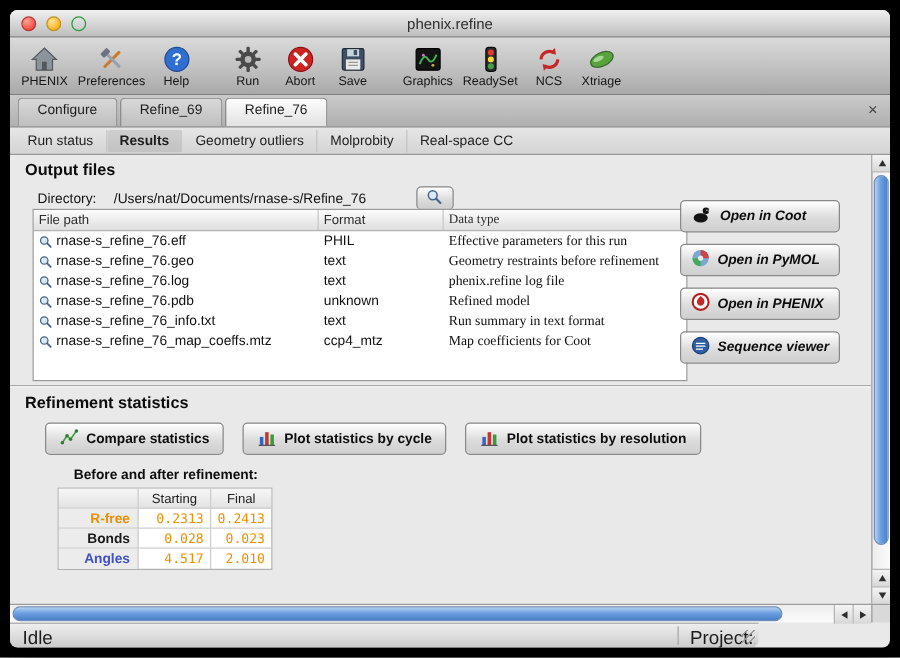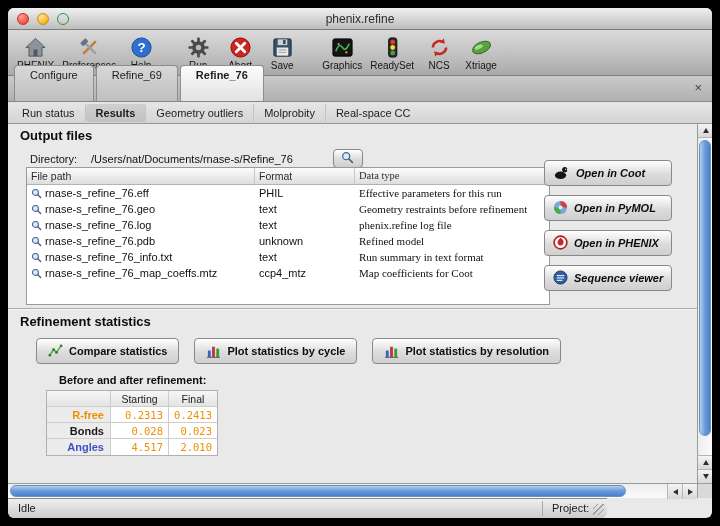--- a/index.html
+++ b/index.html
@@ -18,22 +18,22 @@
 
   
   .toolbar{height:46px;background:linear-gradient(#dadada,#bcbcbc 65%,#a9a9a9);border-bottom:1px solid #7d7d7d;display:flex;align-items:center;padding:1px 4px 0 5px;}
   .tb-item{display:flex;flex-direction:column;align-items:center;justify-content:center;min-width:42px;padding:1px 4px;}
   .tb-icon{height:25px;display:flex;align-items:center;justify-content:center;}
   .tb-label{font-size:10px;color:#161616;line-height:11px;}
   .tb-gap{width:15px;}
 
   
   .tabbar{height:26px;background:linear-gradient(#cacaca,#b0b0b0);border-bottom:1px solid #878787;display:flex;align-items:flex-end;padding:0 0 0 6px;position:relative;}
-  .tab{height:36px;line-height:19px;padding:0 15px;font-size:11px;color:#1d1d1d;background:linear-gradient(#d8d8d8,#bfbfbf);border:1px solid #8d8d8d;border-bottom:none;border-radius:4px 4px 0 0;margin-right:2px;}
-  .tab.active{background:linear-gradient(#fcfcfc,#e2e2e2);font-weight:bold;}
+  .tab{height:23px;line-height:19px;padding:0 15px;font-size:11px;color:#1d1d1d;background:linear-gradient(#d8d8d8,#bfbfbf);border:1px solid #8d8d8d;border-bottom:none;border-radius:4px 4px 0 0;margin-right:2px;}
+  .tab.active{background:linear-gradient(#fcfcfc,#e2e2e2);font-weight:normal;}
   .tab-close{position:absolute;right:7px;top:5px;font-size:13px;line-height:13px;color:#444;padding:0 3px;}
 
   
   .subtabbar{height:22px;background:linear-gradient(#e6e6e6,#d4d4d4);border-bottom:1px solid #979797;display:flex;align-items:center;padding:0 4px;}
   .subtab{font-size:11px;color:#1d1d1d;padding:3px 10px;border-right:1px solid #c4c4c4;line-height:12px;}
   .subtab:last-child{border-right:none;}
   .subtab.active{font-weight:bold;background:linear-gradient(#cfcfcf,#c2c2c2);border-radius:3px;border-right:1px solid #c4c4c4;}
 
   
   .content{position:absolute;left:0;top:116px;width:704px;height:374px;background:#e9e9e9;}
@@ -91,21 +91,21 @@
   .h-b1{right:15px;top:0;width:15px;height:15px;border-left:1px solid #b5b5b5;}
   .h-b2{right:0;top:0;width:15px;height:15px;border-left:1px solid #b5b5b5;}
   .hscroll .sc-btn{position:absolute;}
   .corner{position:absolute;right:0;top:359px;width:15px;height:15px;background:#d9d9d9;border-left:1px solid #9c9c9c;border-top:1px solid #9c9c9c;}
   .tri-up{width:0;height:0;border-left:3.5px solid transparent;border-right:3.5px solid transparent;border-bottom:5px solid #2e2e2e;}
   .tri-down{width:0;height:0;border-left:3.5px solid transparent;border-right:3.5px solid transparent;border-top:5px solid #2e2e2e;}
   .tri-left{width:0;height:0;border-top:3.5px solid transparent;border-bottom:3.5px solid transparent;border-right:5px solid #2e2e2e;}
   .tri-right{width:0;height:0;border-top:3.5px solid transparent;border-bottom:3.5px solid transparent;border-left:5px solid #2e2e2e;}
 
   
-  .statusbar{position:absolute;left:0;top:490px;width:599px;height:20px;background:linear-gradient(#efefef,#cbcbcb);border-top:1px solid #888;border-radius:0 0 6px 6px;font-size:11px;color:#1c1c1c;}
+  .statusbar{position:absolute;left:0;top:490px;width:599px;height:20px;background:linear-gradient(#efefef,#cbcbcb);border-top:1px solid #888;border-radius:0 0 6px 6px;font-size:15px;color:#1c1c1c;}
   .status-left{position:absolute;left:10px;top:3px;}
   .status-div{position:absolute;left:534px;top:2px;bottom:2px;width:1px;background:#a8a8a8;}
   .status-right{position:absolute;left:544px;top:3px;}
   .grip{position:absolute;right:3px;bottom:3px;width:11px;height:11px;background:
     repeating-linear-gradient(135deg,transparent 0 3px,#9a9a9a 3px 4px);}
 </style>
 </head>
 <body>
 
 <div class="window">

